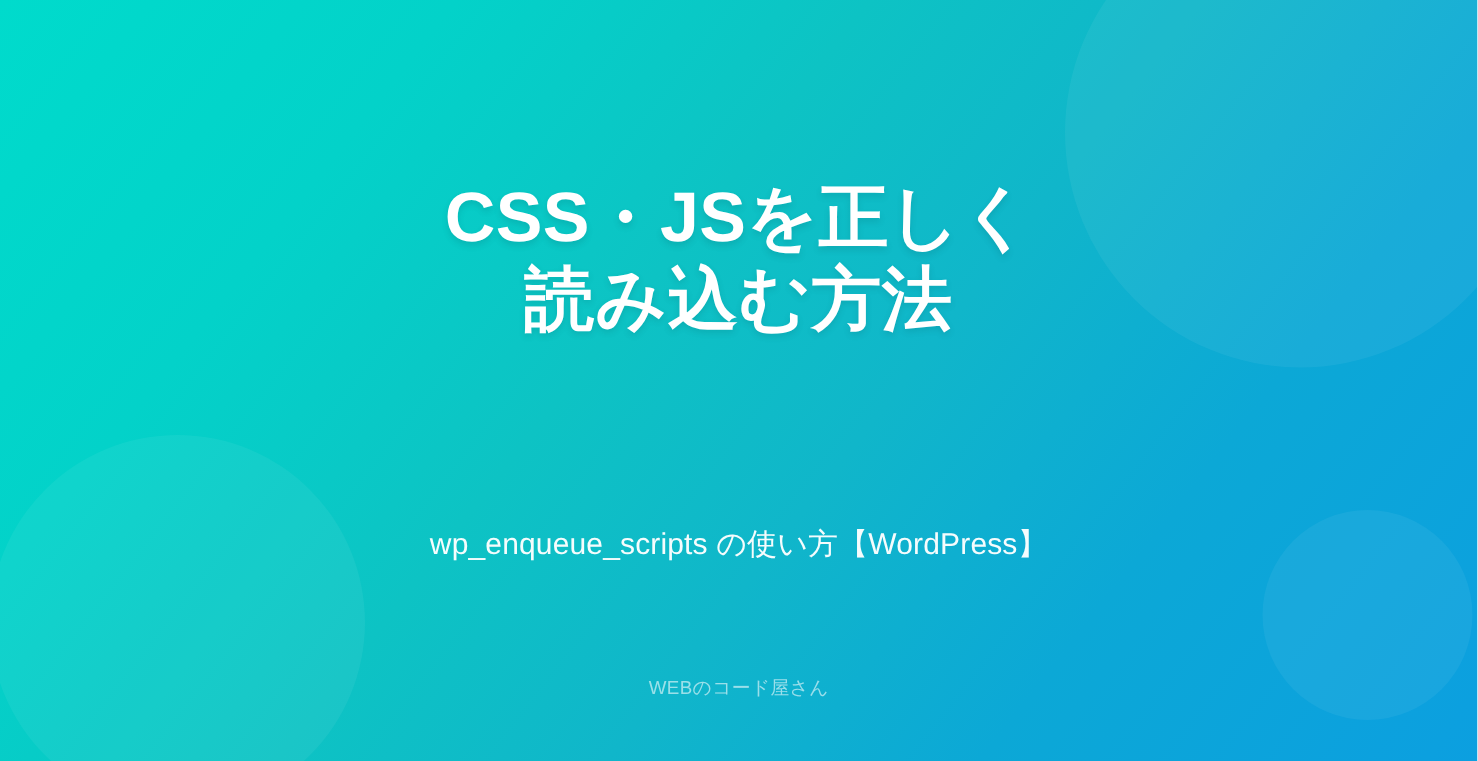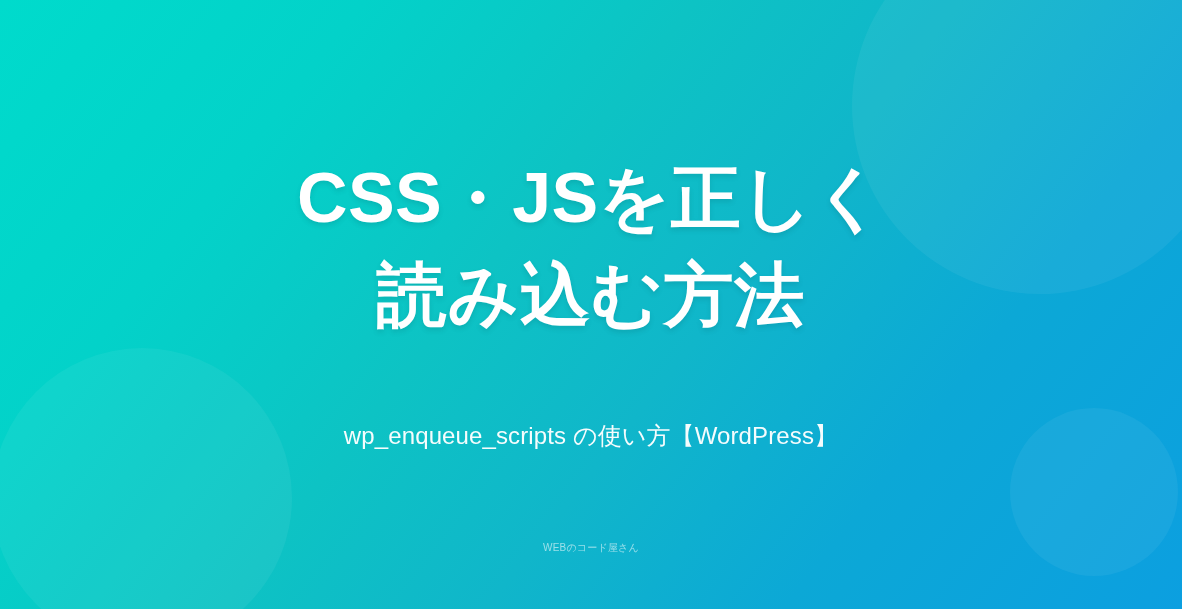--- a/index.html
+++ b/index.html
@@ -60,26 +60,25 @@
     position: absolute;
     left: 0;
     right: 0;
     top: 142px;
     text-align: center;
   }
   .title-line {
     display: block;
     color: #ffffff;
     font-weight: 700;
-    font-size: 70px;
+    font-size: 56px;
     line-height: 1.16;
     letter-spacing: 0.005em;
     text-shadow: 0 3px 5px rgba(0, 80, 90, 0.16);
     white-space: nowrap;
-    margin-top: 16px;
   }
   .title-line.line-2 {
     letter-spacing: 0.012em;
   }
 
   .subtitle {
     position: absolute;
     left: 0;
     right: 0;
     top: 420px;
@@ -92,21 +91,21 @@
     white-space: nowrap;
   }
 
   .footer-credit {
     position: absolute;
     left: 0;
     right: 0;
     top: 541px;
     text-align: center;
     color: rgba(255, 255, 255, 0.58);
-    font-size: 10px;
+    font-size: 15px;
     font-weight: 400;
     letter-spacing: 0.02em;
     white-space: nowrap;
   }
 </style>
 </head>
 <body>
 
 <div id="eyecatch">
 

